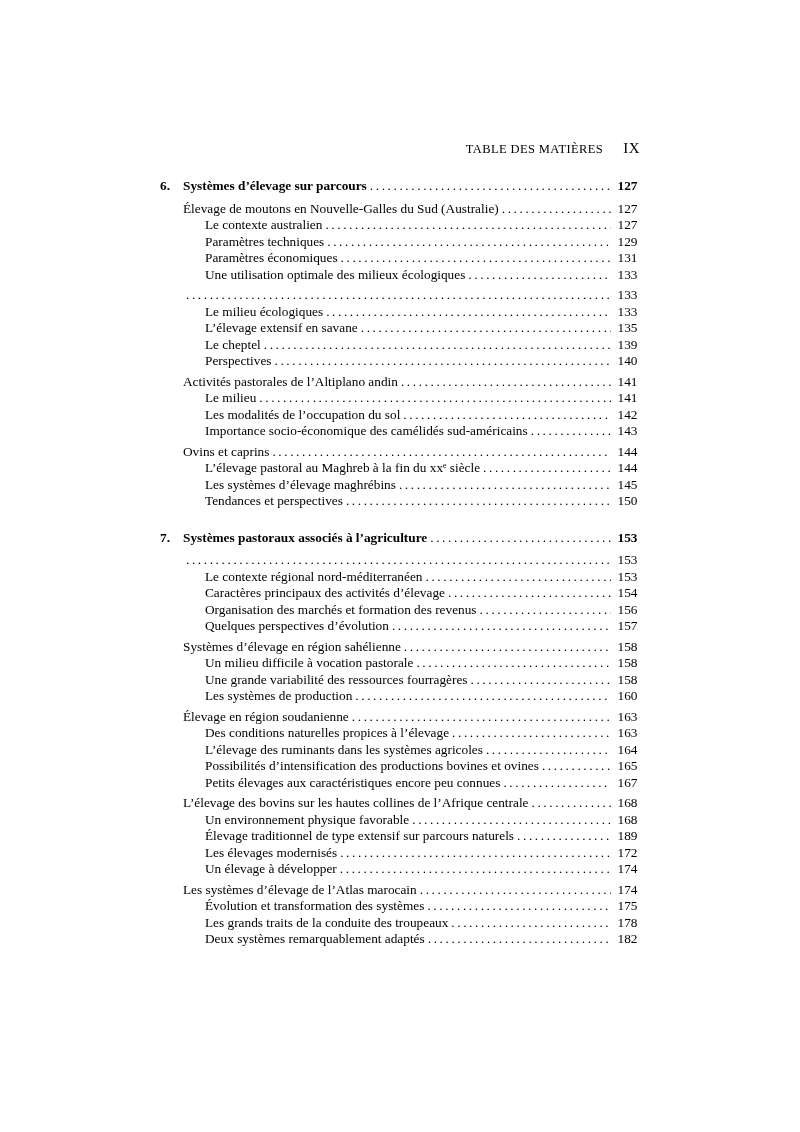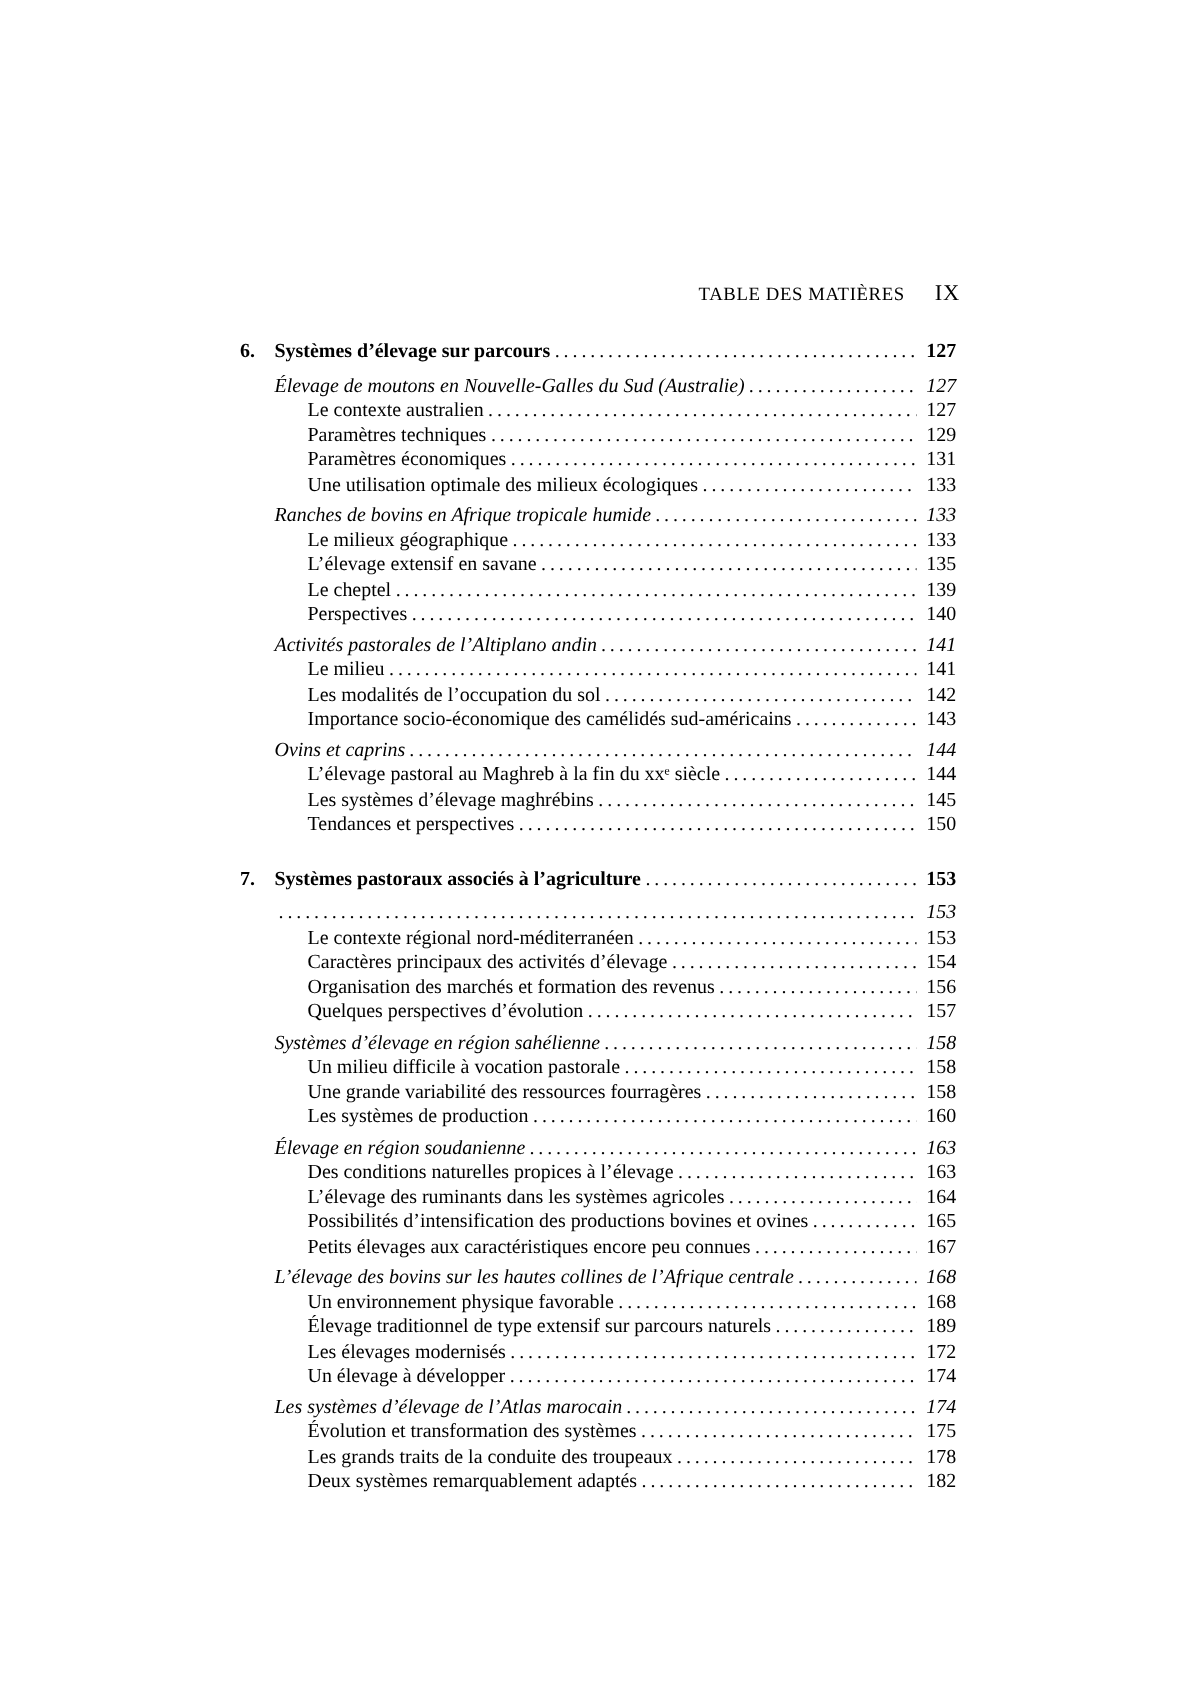--- a/index.html
+++ b/index.html
@@ -6,41 +6,40 @@
   html, body { margin: 0; padding: 0; }
   body { background: #ffffff; }
   .page {
     width: 800px;
     height: 1016px;
     background: #ffffff;
     color: #000000;
     font-family: "Liberation Serif", "DejaVu Serif", serif;
     padding: 140px 160px 0 160px;
     overflow: hidden;
-    margin-top: 48px;
   }
   .header {
     display: flex;
     justify-content: flex-end;
     align-items: baseline;
     font-size: 12.5px;
     letter-spacing: 0.4px;
     margin-bottom: 21px;
   }
   .hpage { margin-left: 20px; font-size: 15px; letter-spacing: 0.5px; }
 
   .row {
     display: flex;
     align-items: baseline;
     font-size: 13.3px;
     line-height: 16.5px;
   }
   .row .num { width: 23px; flex: none; }
   .chapter { font-weight: bold; margin-bottom: 6px; }
-  .section { margin-left: 23px; font-style: italic; }
+  .section { margin-left: 23px; }
   .subsection { margin-left: 45px; }
   .section-block { margin-top: 4px; }
   .chapter-block + .chapter-block { margin-top: 20px; }
 
   .title { white-space: nowrap; flex: none; text-align: right; }
   .leader {
     flex: 1 1 auto;
     overflow: hidden;
     white-space: nowrap;
     text-align: right;
@@ -92,26 +91,25 @@
             <span class="pnum">131</span>
           </div>
           <div class="row subsection">
             <span class="title">Une utilisation optimale des milieux écologiques</span>
             <span class="leader"></span>
             <span class="pnum">133</span>
           </div>
         </div>
         <div class="section-block">
           <div class="row section">
-            <span class="title">Ranches de bovins en Afrique tropicale humide</span>
             <span class="leader"></span>
             <span class="pnum">133</span>
           </div>
           <div class="row subsection">
-            <span class="title">Le milieux géographique</span>
+            <span class="title">Le milieu écologiques</span>
             <span class="leader"></span>
             <span class="pnum">133</span>
           </div>
           <div class="row subsection">
             <span class="title">L’élevage extensif en savane</span>
             <span class="leader"></span>
             <span class="pnum">135</span>
           </div>
           <div class="row subsection">
             <span class="title">Le cheptel</span>

